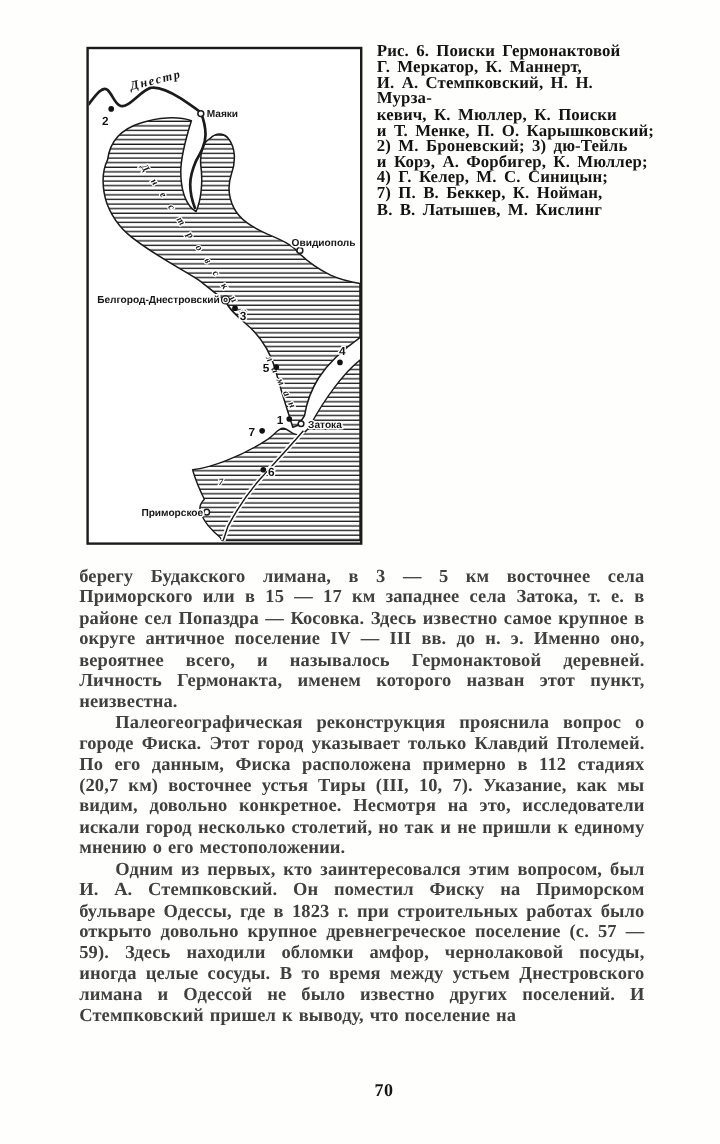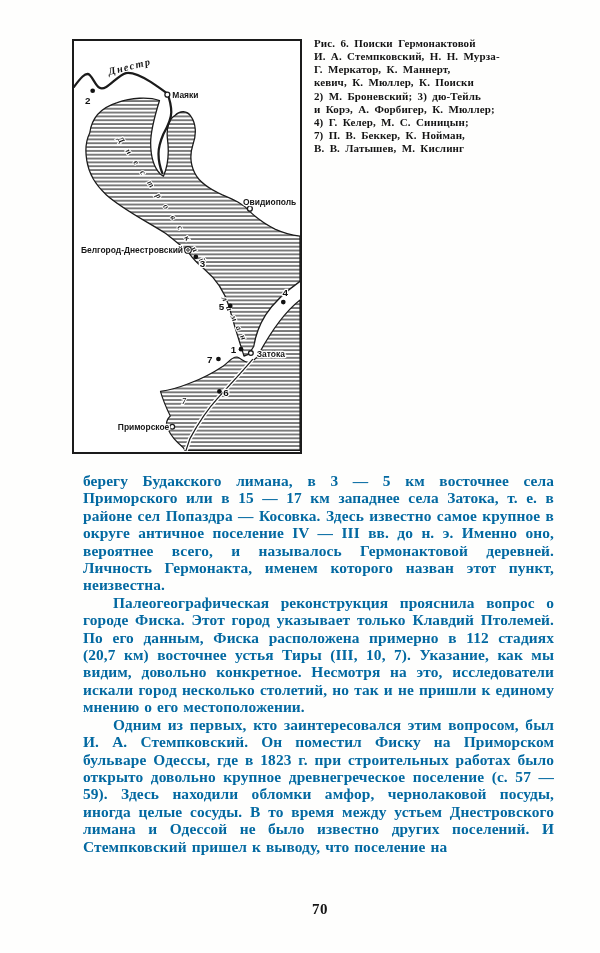--- a/index.html
+++ b/index.html
@@ -15,28 +15,28 @@
   .map-frame svg{display:block;width:100%;height:100%;}
   .map-town{font-family:"Liberation Sans", sans-serif;font-weight:bold;font-size:8.6px;
     fill:#161616;paint-order:stroke;stroke:#ffffff;stroke-width:2.6px;}
   .map-pt{font-family:"Liberation Sans", sans-serif;font-weight:bold;font-size:10px;
     fill:#111;paint-order:stroke;stroke:#ffffff;stroke-width:2.4px;}
   .map-cursive{font-family:"Liberation Serif", serif;font-style:italic;font-weight:bold;
     fill:#161616;paint-order:stroke;stroke:#ffffff;stroke-width:2px;}
   
   .caption{
     position:absolute;left:314px;top:37px;width:232px;
-    font-weight:bold;font-size:11px;line-height:13.15px;
+    font-weight:bold;font-size:14px;line-height:13.15px;
     letter-spacing:0.1px;word-spacing:2.5px;color:#141414;
   }
   
   .body-text{
     position:absolute;left:66px;top:472px;width:471px;
     font-weight:bold;font-size:15.4px;line-height:17.4px;
-    text-align:justify;color:#0369a1;letter-spacing:0.1px;word-spacing:1px;margin-left:17px;
+    text-align:justify;color:#404040;letter-spacing:0.1px;word-spacing:1px;
   }
   .body-text p{margin:0;}
   .body-text p.indent{text-indent:30px;}
   
   .page-number{
     position:absolute;left:0;top:901px;width:640px;text-align:center;
     font-weight:bold;font-size:15px;color:#161616;letter-spacing:0.5px;
   }
 </style>
 </head>
@@ -133,23 +133,24 @@
       <text class="map-pt" x="215" y="258" text-anchor="middle">4</text>
       <text class="map-pt" x="153" y="272" text-anchor="end">5</text>
       <text class="map-pt" x="152" y="360">6</text>
       <text class="map-pt" x="141" y="326" text-anchor="end">7</text>
       <text class="map-cursive" x="110" y="368" font-size="8">7</text>
     </svg>
   </div>
 
   <div class="caption">
     <div>Рис. 6. Поиски Гермонактовой</div>
+    <div>Г. Меркатор, К. Маннерт,</div>
     <div>И. А. Стемпковский, Н. Н. Мурза-</div>
-    <div>Г. Меркатор, К. Маннерт,</div>
     <div>кевич, К. Мюллер, К. Поиски</div>
+    <div>и Т. Менке, П. О. Карышковский;</div>
     <div>2) М. Броневский; 3) дю-Тейль</div>
     <div>и Корэ, А. Форбигер, К. Мюллер;</div>
     <div>4) Г. Келер, М. С. Синицын;</div>
     <div>7) П. В. Беккер, К. Нойман,</div>
     <div>В. В. Латышев, М. Кислинг</div>
   </div>
 
   <div class="body-text">
     <p>берегу Будакского лимана, в 3 — 5 км восточнее села Приморского или в 15 — 17 км западнее села Затока, т. е. в районе сел Попаздра — Косовка. Здесь известно самое крупное в округе античное поселение IV — III вв. до н. э. Именно оно, вероятнее всего, и называлось Гермонактовой деревней. Личность Гермонакта, именем которого назван этот пункт, неизвестна.</p>
     <p class="indent">Палеогеографическая реконструкция прояснила вопрос о городе Фиска. Этот город указывает только Клавдий Птолемей. По его данным, Фиска расположена примерно в 112 стадиях (20,7 км) восточнее устья Тиры (III, 10, 7). Указание, как мы видим, довольно конкретное. Несмотря на это, исследователи искали город несколько столетий, но так и не пришли к единому мнению о его местоположении.</p>

